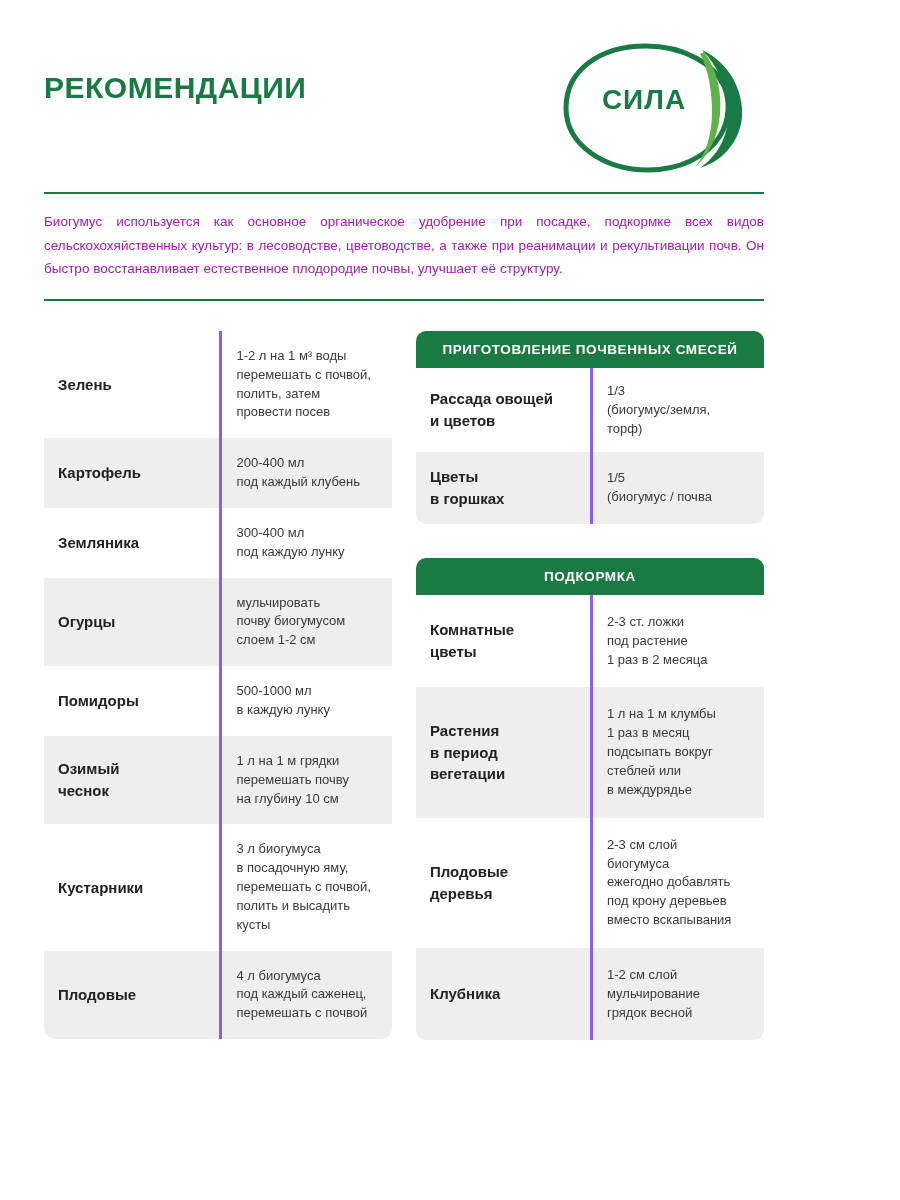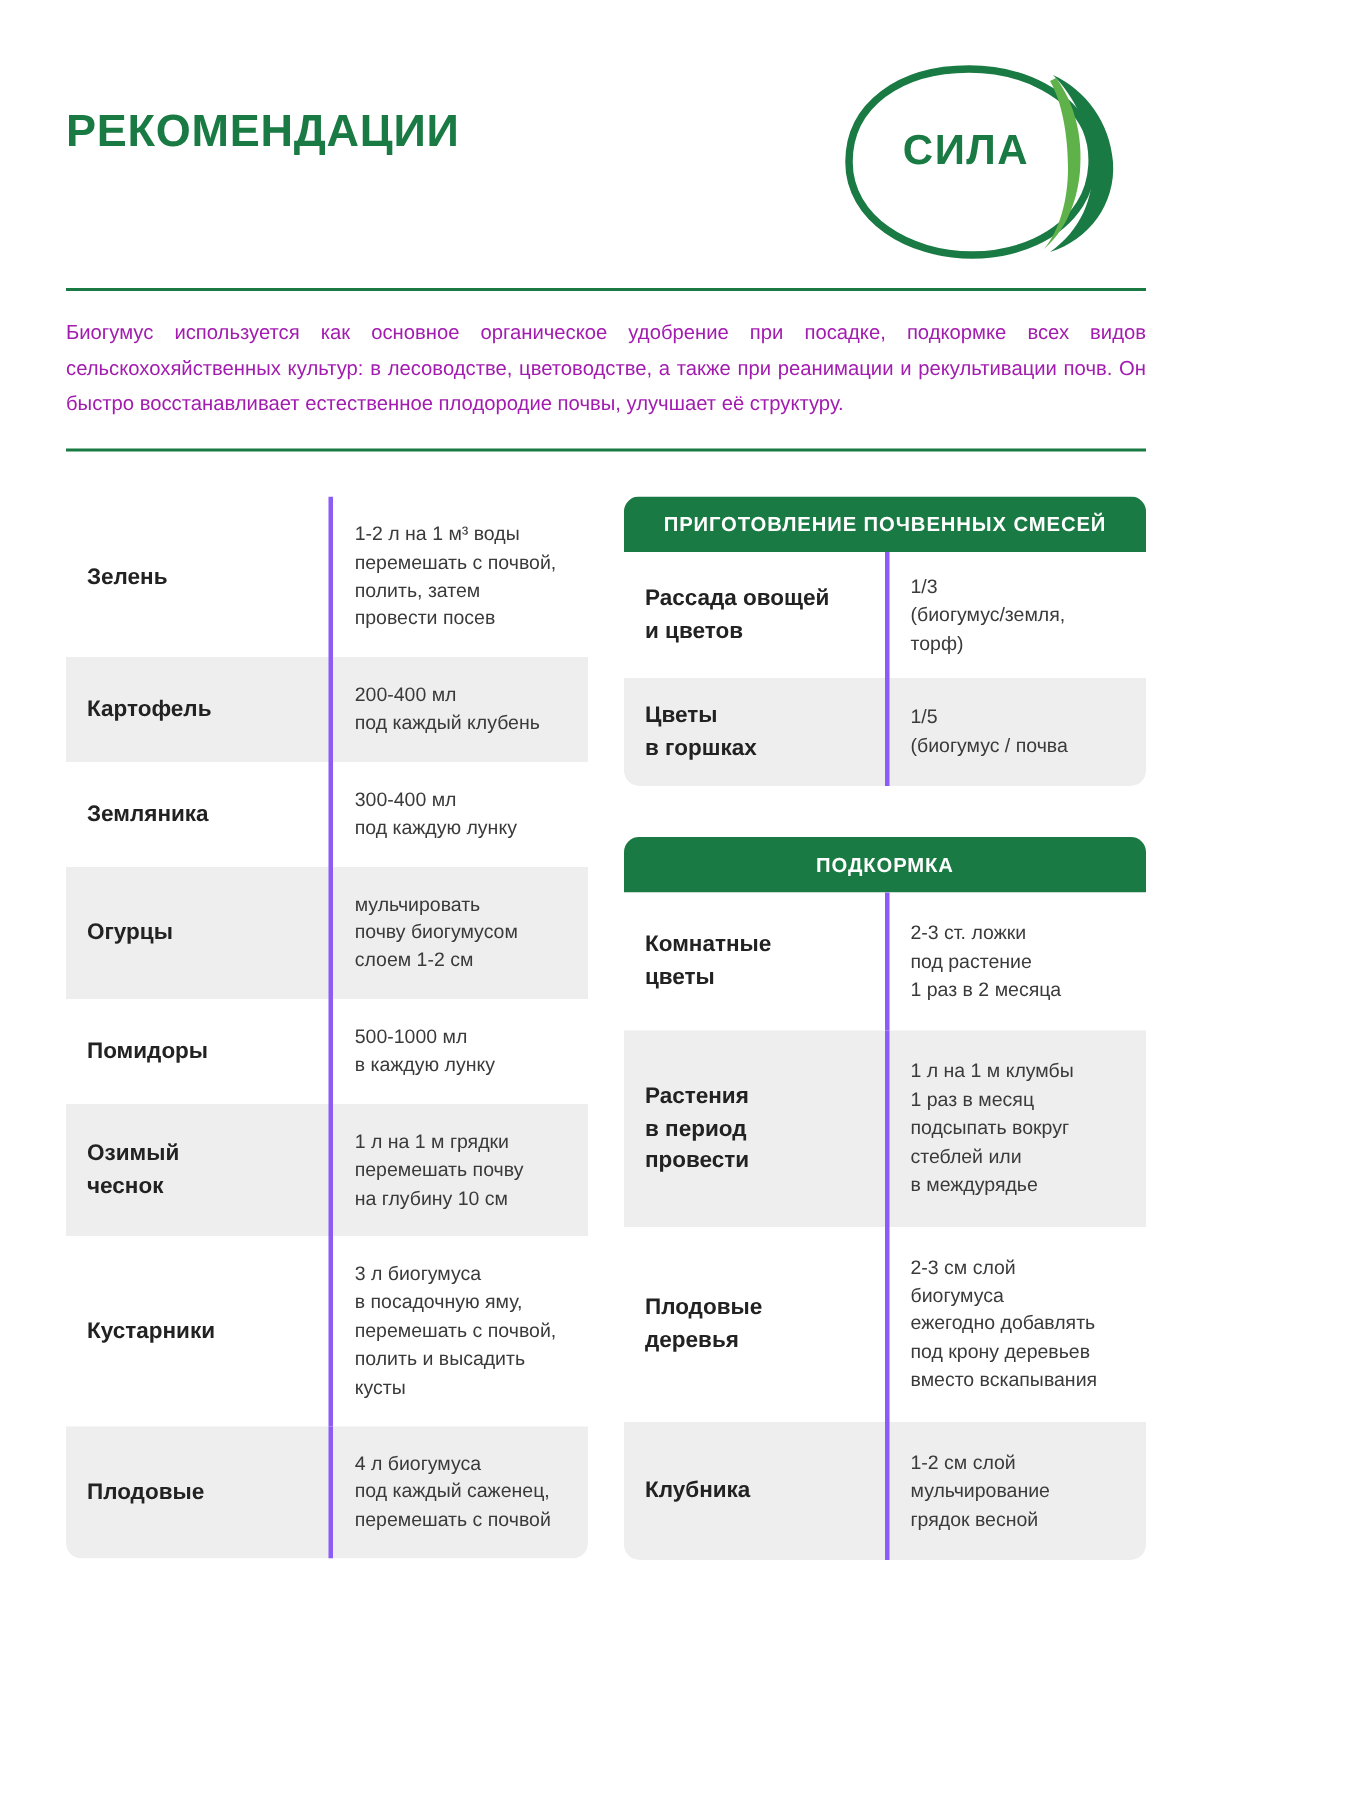--- a/index.html
+++ b/index.html
@@ -258,21 +258,21 @@
             <tr>
               <td class="name" style="white-space: pre-line;">Комнатные
 цветы</td>
               <td class="dose">2-3 ст. ложки
 под растение
 1 раз в 2 месяца</td>
             </tr>
             <tr class="alt">
               <td class="name" style="white-space: pre-line;">Растения
 в период
-провести</td>
+вегетации</td>
               <td class="dose">1 л на 1 м клумбы
 1 раз в месяц
 подсыпать вокруг
 стеблей или
 в междурядье</td>
             </tr>
             <tr>
               <td class="name" style="white-space: pre-line;">Плодовые
 деревья</td>
               <td class="dose">2-3 см слой

